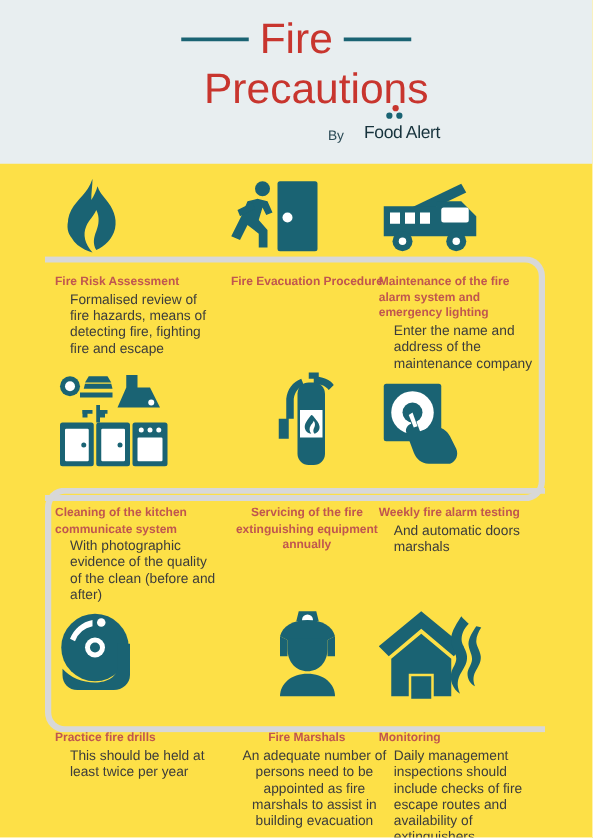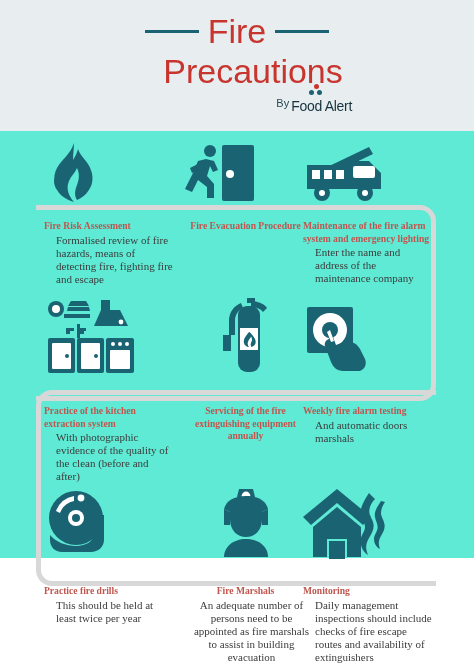--- a/index.html
+++ b/index.html
@@ -4,22 +4,22 @@
 <style>
   * { box-sizing: border-box; margin: 0; padding: 0; }
   html, body {
     width: 474px; height: 670px;
     background: #ffffff;
     font-family: "Liberation Sans", sans-serif;
     overflow: hidden;
   }
   .page {
     position: relative;
-    width: 474px; height: 558px;
-    background: #5eead4;
+    width: 474px; height: 670px;
+    background: #fde047;
   }
 
   
   .header {
     position: absolute; left: 0; top: 0;
     width: 474px; height: 131px;
     background: #e8eef0;
   }
   .title-line1 {
     position: absolute; left: 0; top: 14px;
@@ -36,21 +36,21 @@
     font-size: 34px; color: #c8352e; font-weight: 400;
     letter-spacing: 0px; line-height: 1;
   }
   .title-line2 {
     position: absolute; left: 0; top: 54px;
     width: 474px; text-align: center;
     font-size: 34px; color: #c8352e; font-weight: 400; line-height: 1; padding-left: 32px;
   }
   .byline {
     position: absolute; right: 122px; top: 97px;
-    display: flex; gap: 2px;
+    display: flex; align-items: flex-end; gap: 16px;
   }
   .by-word { font-size: 11px; color: #2b4a55; }
   .brand-wrap { position: relative; }
   .brand-dots {
     position: absolute; left: 17px; top: -13px;
     width: 18px; height: 12px;
   }
   .dot { position: absolute; border-radius: 50%; }
   .dot-red   { width: 5px; height: 5px; background: #c8352e; left: 6px;  top: 0px; }
   .dot-teal1 { width: 5px; height: 5px; background: #1a6373; left: 1px;  top: 6px; }
@@ -99,21 +99,21 @@
   .icon-box.center { justify-content: center; }
   .icon-box svg { display: block; }
 
   .txt-head {
     font-size: 9.6px; color: #c0564f; line-height: 12.6px;
     font-weight: 600; margin-bottom: 1px;
   }
   .txt-body {
     font-size: 11px; color: #3c3c3c; line-height: 13px; margin-left: 12px;
   }
-  .txt-block { width: 131px; font-family: Liberation Serif, serif; }
+  .txt-block { width: 131px; }
 
   
   .teal { fill: #1a6373; }
   .white { fill: #ffffff; }
 </style>
 </head>
 <body>
 
 <div class="page">
 
@@ -253,21 +253,21 @@
             L40 70 C34 70 30 66 28 61 L22 45 C21 42 23 39 26 38 L24 32 Z"></path>
           <path class="white" d="M27 29 L31 40 L28 41 L24 31 Z"></path>
         </svg>
       </div>
     </div>
   </div>
 
   <div class="row" style="top:405px;">
     <div class="cell col-1">
       <div class="txt-block">
-        <div class="txt-head">Practice of the kitchen extraction system</div>
+        <div class="txt-head">Cleaning of the kitchen communicate system</div>
         <div class="txt-body">With photographic evidence of the quality of the clean (before and after)</div>
       </div>
     </div>
     <div class="cell col-2">
       <div class="txt-block">
         <div class="txt-head">Servicing of the fire extinguishing equipment annually</div>
       </div>
     </div>
     <div class="cell col-3">
       <div class="txt-block">

